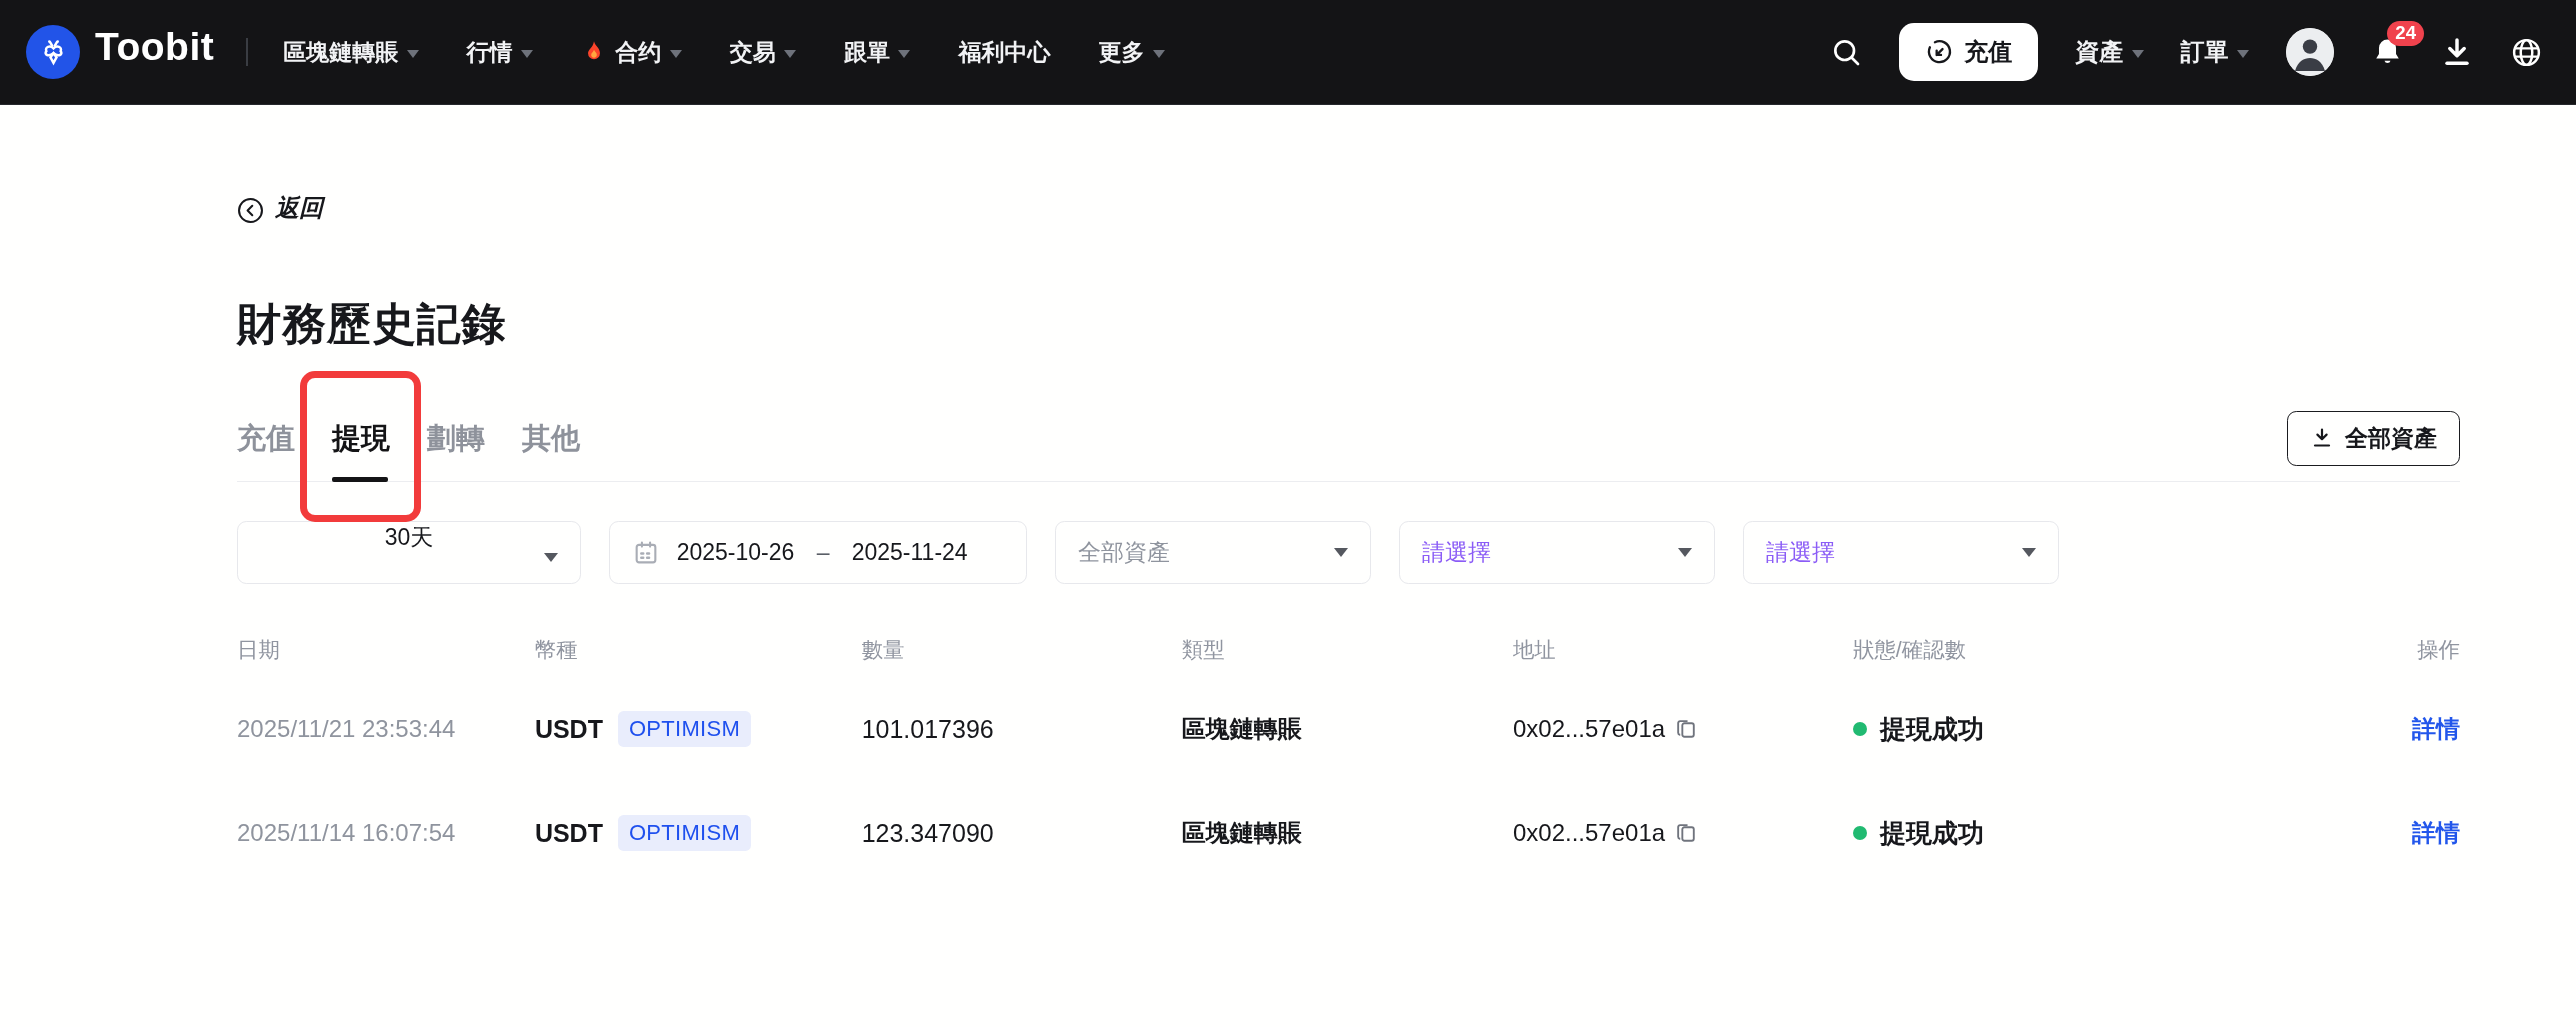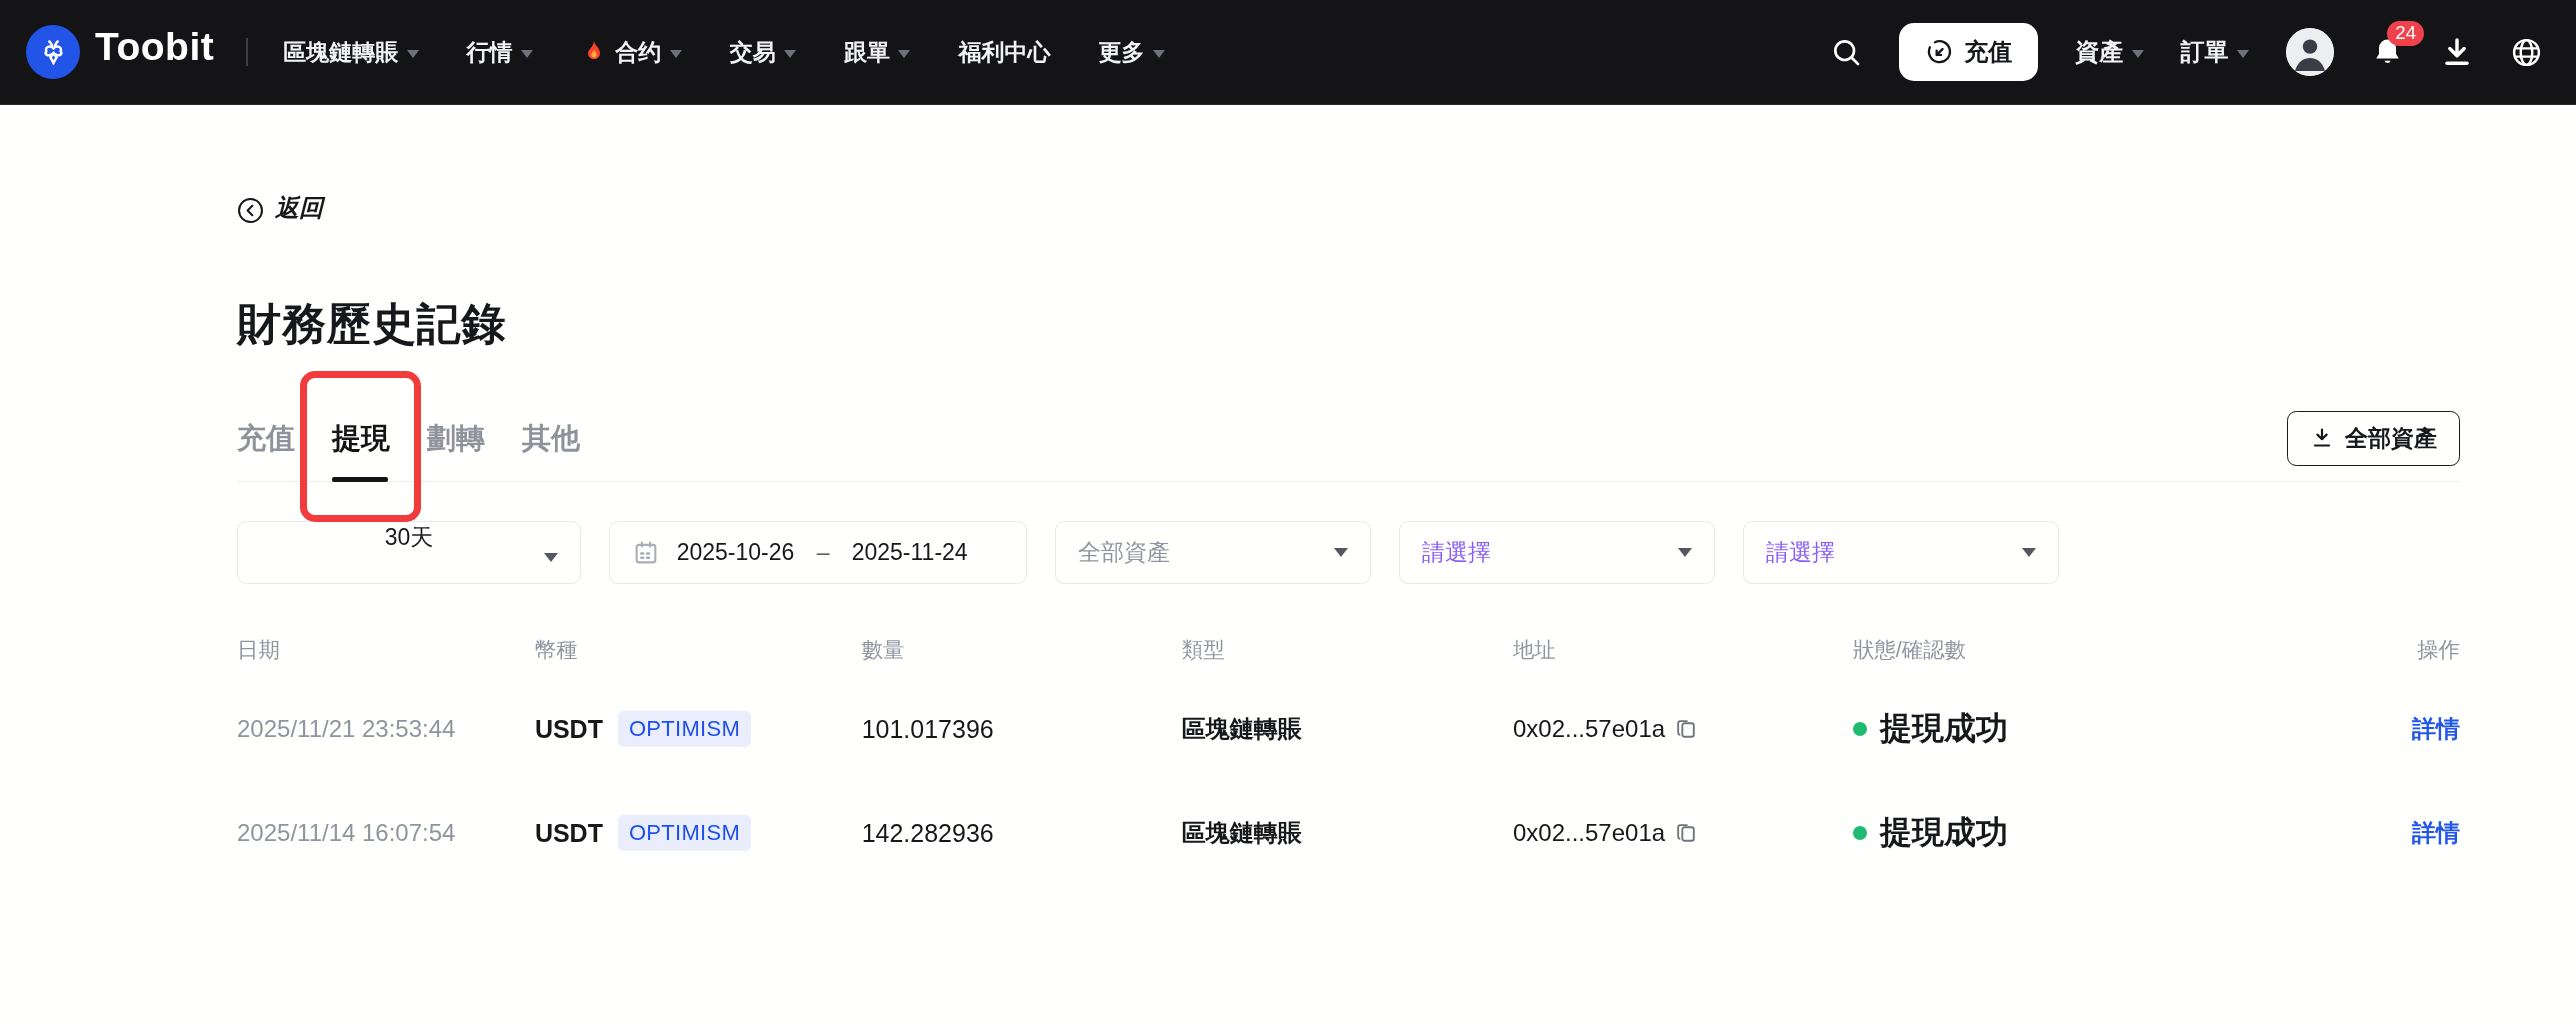--- a/index.html
+++ b/index.html
@@ -37,21 +37,21 @@
   .deposit-btn {
     background:#ffffff; color:#17181c; border:none; border-radius:15px;
     height:58px; padding:0 26px; font-size:24px; font-weight:700;
     display:flex; align-items:center; gap:11px; cursor:pointer;
     font-family:inherit;
   }
   .nav-drop { display:flex; align-items:center; gap:8.4px; color:#f2f3f5; font-size:24px; font-weight:700; cursor:pointer; }
   .avatar-wrap { width:48px; height:48px; border-radius:50%; overflow:hidden; background:#e9eaec; }
   .badge {
     position:absolute; top:-15px; right:-20.4px; background:#f0424d; color:#fff;
-    font-size:18.6px; font-weight:400; border-radius:13px; padding:1.9px 8.4px; line-height:22px;
+    font-size:18.6px; font-weight:700; border-radius:13px; padding:1.9px 8.4px; line-height:22px;
   }
 
   
   .content { padding:87px 116px 0 237px; }
 
   .back-row { display:flex; align-items:flex-end; gap:11px; cursor:pointer; width:max-content;font-style:italic; }
   .back-label { font-size:24px; font-weight:700; color:#17181c; }
 
   .page-title { margin-top:71px; font-size:44px; font-weight:700; color:#17181c; letter-spacing:0.9px; }
 
@@ -114,21 +114,21 @@
   .coin-name { font-size:25px; font-weight:600; color:#17181c; }
   .net-tag {
     margin-left:15px; background:#e9edfc; color:#1f50ee; font-size:22px; font-weight:500;
     padding:4.6px 11px 5.6px; border-radius:5.6px; letter-spacing:0.3px;
   }
   .amount { font-size:25px; font-weight:500; color:#17181c; }
   .type-label { font-size:24px; font-weight:600; color:#17181c; }
   .addr-text { font-size:24px; color:#17181c; }
   .copy-btn { cursor:pointer; display:flex; }
   .status-dot { width:14px; height:14px; border-radius:50%; background:#21ba71; flex:none; }
-  .status-text { font-size:32px; font-weight:600; color:#17181c; }
+  .status-text { font-size:26px; font-weight:600; color:#17181c; }
   .detail-link { font-size:24px; font-weight:700; color:#2256eb; cursor:pointer; }
 </style>
 </head>
 <body>
 
 <header class="nav">
   <div class="nav-left">
     <div class="brand">
       <span class="logo-circle">
         <svg width="33" height="33" viewBox="0 0 24 24" fill="none" stroke="#ffffff" stroke-width="1.8" stroke-linecap="round">
@@ -340,21 +340,21 @@
       </div>
       <div class="cell c-action"><span class="detail-link">詳情</span></div>
     </div>
 
     <div class="trow tdata">
       <div class="cell c-date">2025/11/14 16:07:54</div>
       <div class="cell c-coin">
         <span class="coin-name">USDT</span>
         <span class="net-tag">OPTIMISM</span>
       </div>
-      <div class="cell c-amount"><span class="amount">142.282936</span></div>
+      <div class="cell c-amount"><span class="amount">123.347090</span></div>
       <div class="cell c-type"><span class="type-label">區塊鏈轉賬</span></div>
       <div class="cell c-addr">
         <span class="addr-text">0x02...57e01a</span>
         <span class="copy-btn">
           <svg width="25" height="25" viewBox="0 0 24 24" fill="none" stroke="#70747d" stroke-width="1.8" stroke-linejoin="round">
             <rect x="8" y="6" width="11" height="13" rx="2"></rect>
             <path d="M6 17 H5.5 A1.8 1.8 0 0 1 4 15.2 V5.8 A1.8 1.8 0 0 1 5.8 4 H13"></path>
           </svg>
         </span>
       </div>

